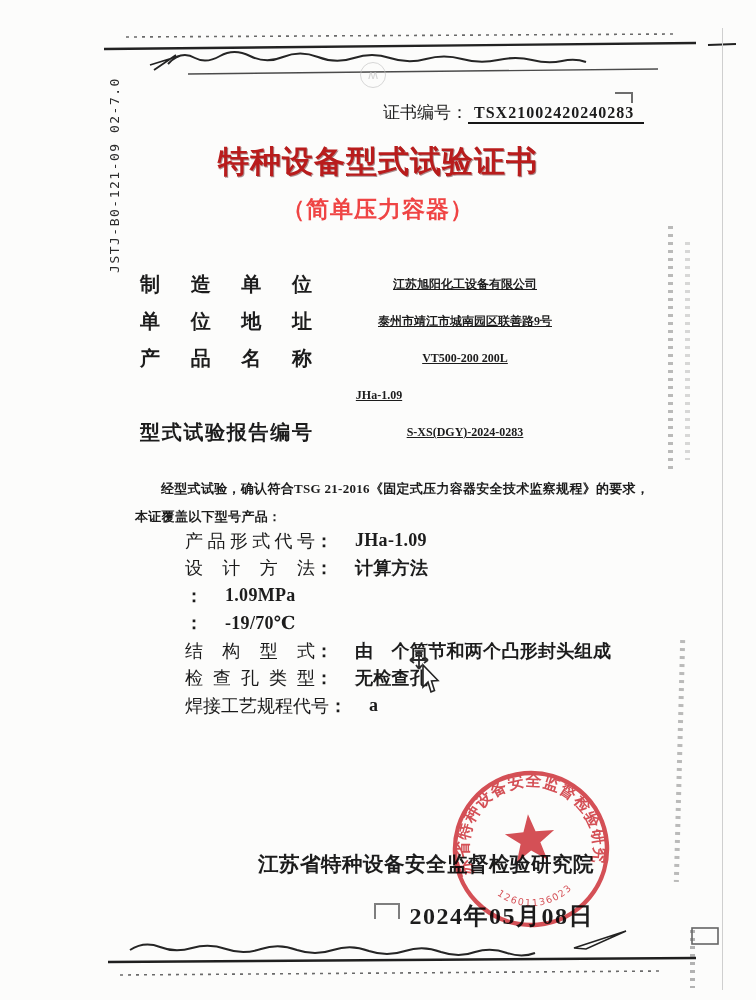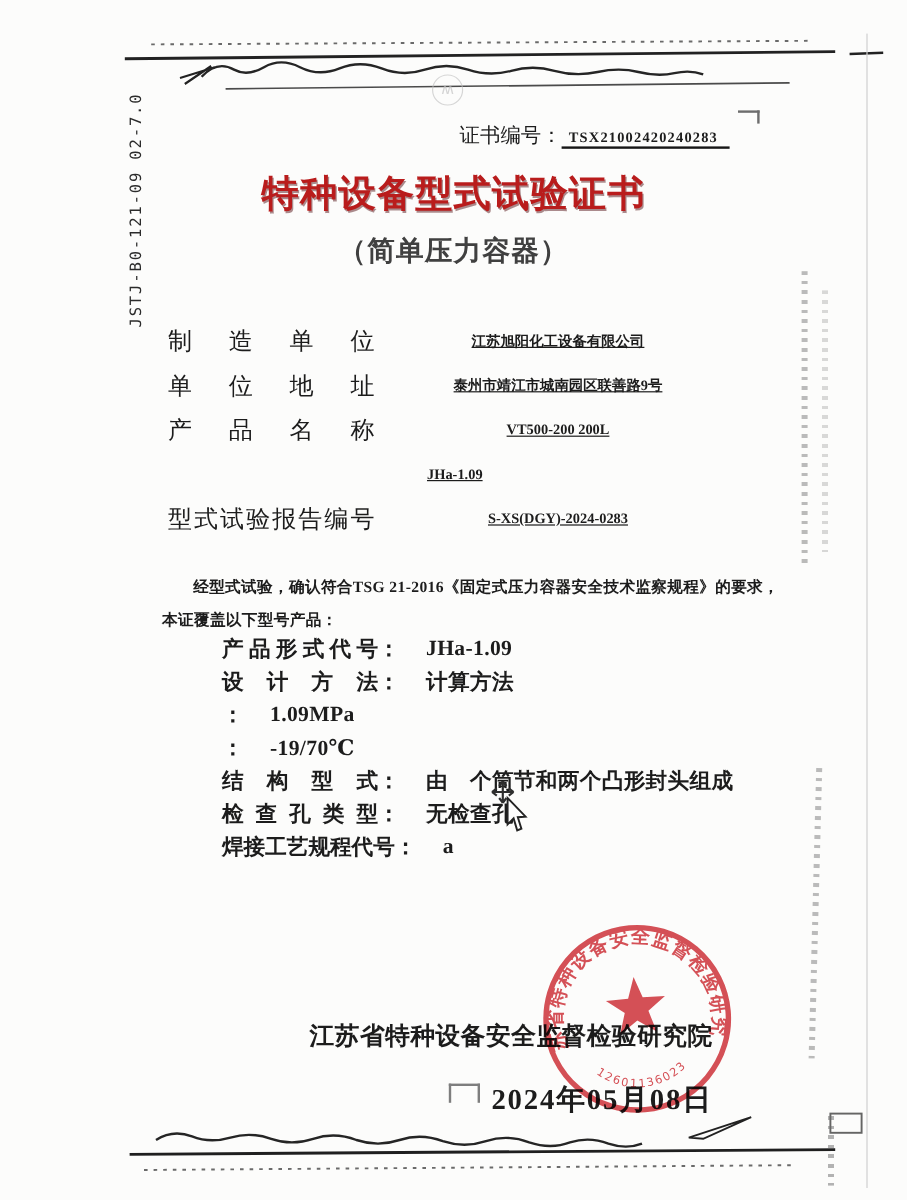--- a/index.html
+++ b/index.html
@@ -25,41 +25,41 @@
     border:1.5px solid #c2c2c2;opacity:.65;color:#c0c0c0;font-size:13px;line-height:24px;
     text-align:center;font-family:"DejaVu Sans",sans-serif;}
   
   .side-code{
     position:absolute;left:114px;top:175px;transform:translate(-50%,-50%) rotate(-90deg);
     font-family:"DejaVu Sans Mono",monospace;font-size:13px;letter-spacing:1.5px;
     color:#2b2b2b;white-space:nowrap;
   }
   
   .cert-line{position:absolute;left:383px;top:101px;font-size:17px;white-space:nowrap;}
-  .cert-no{font-size:12px;letter-spacing:1px;border-bottom:2px solid #161616;
+  .cert-no{font-size:16px;letter-spacing:1px;border-bottom:2px solid #161616;
     padding:0 10px 1px 6px;font-weight:600;}
   .title{position:absolute;left:0;top:141px;width:100%;text-align:center;
     font-size:31px;font-weight:700;letter-spacing:1px;
     text-shadow:1px 1px 0 rgba(70,0,5,.45);}
   .subtitle{position:absolute;left:0;top:194px;width:100%;text-align:center;
     font-size:23px;font-weight:700;letter-spacing:1px;}
   
   .fields{position:absolute;left:140px;top:266px;width:512px;}
   .field-row{display:flex;align-items:center;height:37px;font-size:20px;}
   .field-label{width:172px;text-align:justify;text-align-last:justify;
-    font-weight:400;white-space:nowrap;}
+    font-weight:700;white-space:nowrap;}
   .field-value{flex:1;text-align:center;margin-right:34px;font-size:12px;font-weight:600;text-decoration:underline;}
   
   .statement{position:absolute;left:135px;top:462px;width:520px;
     font-size:13px;line-height:28px;text-indent:2em;letter-spacing:.3px;font-weight:600;}
   
   .specs{position:absolute;left:185px;top:527px;font-size:18px;}
   .spec-row{height:27.5px;display:flex;align-items:center;white-space:nowrap;}
   .spec-label{display:inline-block;min-width:130px;text-align:justify;
-    text-align-last:justify;font-weight:700;}
+    text-align-last:justify;font-weight:400;}
   .spec-colon{font-weight:600;}
   .spec-value{margin-left:22px;font-weight:600;letter-spacing:.3px;}
   
   .footer{position:absolute;top:851px;right:162px;text-align:right;}
   .footer-org{font-size:20.5px;font-weight:600;letter-spacing:.5px;line-height:26px;}
   .footer-date{font-size:24px;font-weight:600;letter-spacing:1.5px;margin-top:23px;}
   
   .stamp{position:absolute;left:446px;top:764px;width:170px;height:170px;
     mix-blend-mode:multiply;opacity:.88;transform:rotate(-5deg);}
   
@@ -98,21 +98,21 @@
   <div class="bracket-bm"></div>
   <div class="logo-faint">ʍ</div>
 
   <div class="side-code">JSTJ-B0-121-09 02-7.0</div>
 
   <div class="cert-line">
     <span>证书编号：</span><span class="cert-no">TSX21002420240283</span>
   </div>
 
   <div class="title" style="color:#b91c1c;">特种设备型式试验证书</div>
-  <div class="subtitle" style="color:#404040;">（简单压力容器）</div>
+  <div class="subtitle" style="color:#ef4444;">（简单压力容器）</div>
 
   <div class="fields">
     <div class="field-row">
       <span class="field-label">制造单位</span>
       <span class="field-value">江苏旭阳化工设备有限公司</span>
     </div>
     <div class="field-row">
       <span class="field-label">单位地址</span>
       <span class="field-value">泰州市靖江市城南园区联善路9号</span>
     </div>

